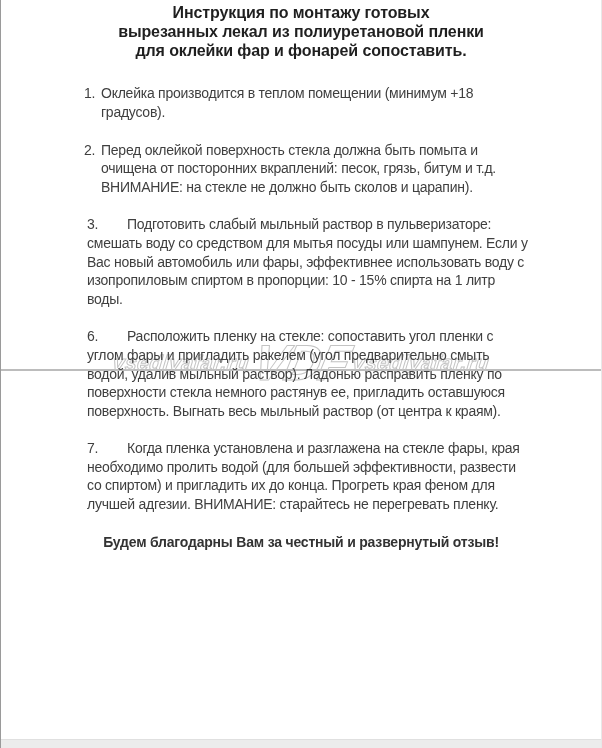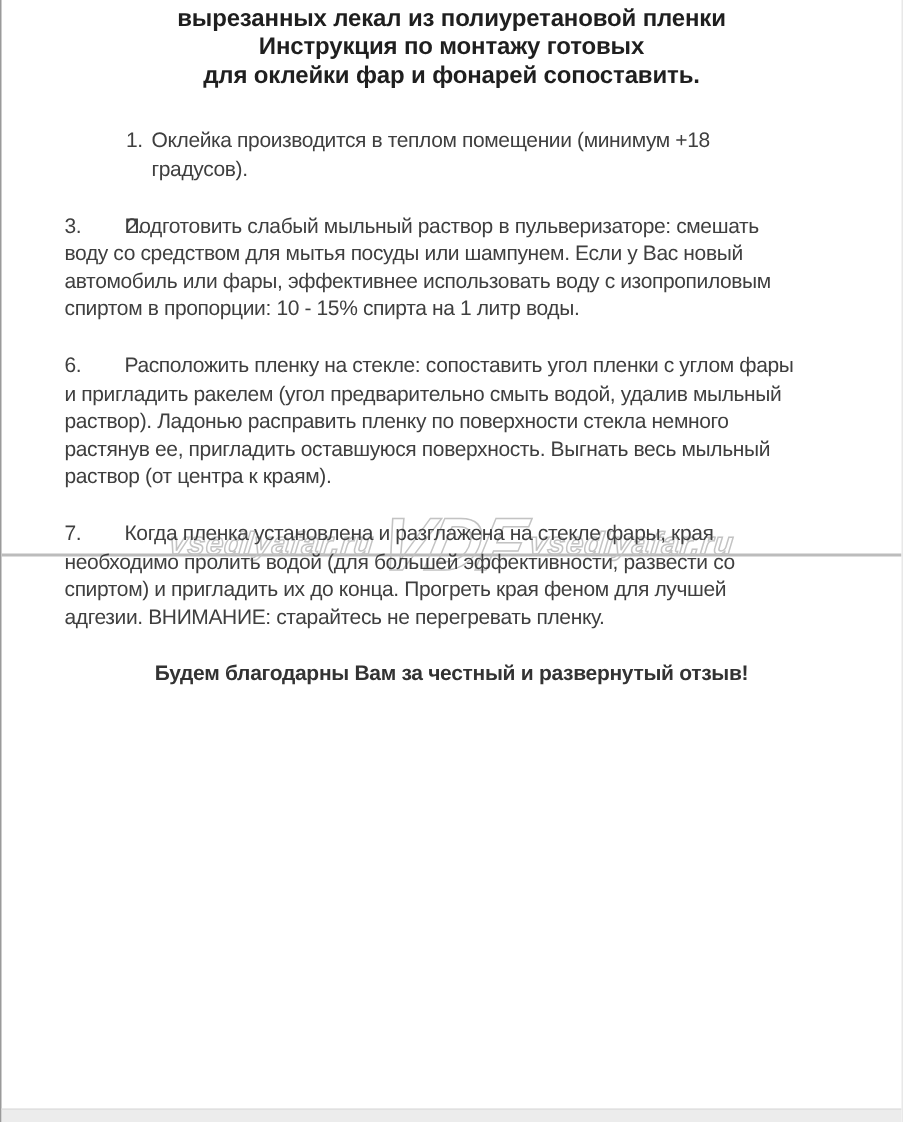--- a/index.html
+++ b/index.html
@@ -31,21 +31,21 @@
     position: relative;
     margin: 0 72px 19px 0;
     font-size: 14px;
     line-height: 18.6px;
     letter-spacing: -0.25px;
   }
   
   .item.style-a { padding-left: 100px; }
   .item.style-a .num { position: absolute; left: 83px; top: 0; }
   
-  .item.style-b { padding-left: 42px; }
+  .item.style-b { padding-left: 86px; }
   .item.style-b .num { display: inline-block; width: 40px; }
   .item .txt { white-space: pre-line; }
 
   .closing {
     text-align: center;
     font-weight: bold;
     font-size: 14px;
     line-height: 18.6px;
     letter-spacing: -0.2px;
     color: #333333;
@@ -97,32 +97,34 @@
   <div class="wm-line"></div>
   <div class="wm">
     <span class="site">vsedlyafar.ru</span>
     <span class="logo">VDF</span>
     <span class="site">vsedlyafar.ru</span>
   </div>
 
   <div class="doc">
 
     <div class="title">
+      <div>Инструкция по монтажу готовых</div>
       <div>вырезанных лекал из полиуретановой пленки</div>
-      <div>Инструкция по монтажу готовых</div>
       <div>для оклейки фар и фонарей сопоставить.</div>
     </div>
 
     <div class="item style-a">
       <span class="num">1.</span>
       <span class="txt">Оклейка производится в теплом помещении (минимум +18 градусов).</span>
     </div>
 
     <div class="item style-a">
       <span class="num">2.</span>
+      <span class="txt">Перед оклейкой поверхность стекла должна быть помыта и очищена от посторонних вкраплений: песок, грязь, битум и т.д.
+ВНИМАНИЕ: на стекле не должно быть сколов и царапин).</span>
     </div>
 
     <div class="item style-b">
       <span class="num">3.</span><span class="txt">Подготовить слабый мыльный раствор в пульверизаторе: смешать воду со средством для мытья посуды или шампунем. Если у Вас новый автомобиль или фары, эффективнее использовать воду с изопропиловым спиртом в пропорции: 10 - 15% спирта на 1 литр воды.</span>
     </div>
 
 
 
     <div class="item style-b">
       <span class="num">6.</span><span class="txt">Расположить пленку на стекле: сопоставить угол пленки с углом фары и пригладить ракелем (угол предварительно смыть водой, удалив мыльный раствор). Ладонью расправить пленку по поверхности стекла немного растянув ее, пригладить оставшуюся поверхность. Выгнать весь мыльный раствор (от центра к краям).</span>

